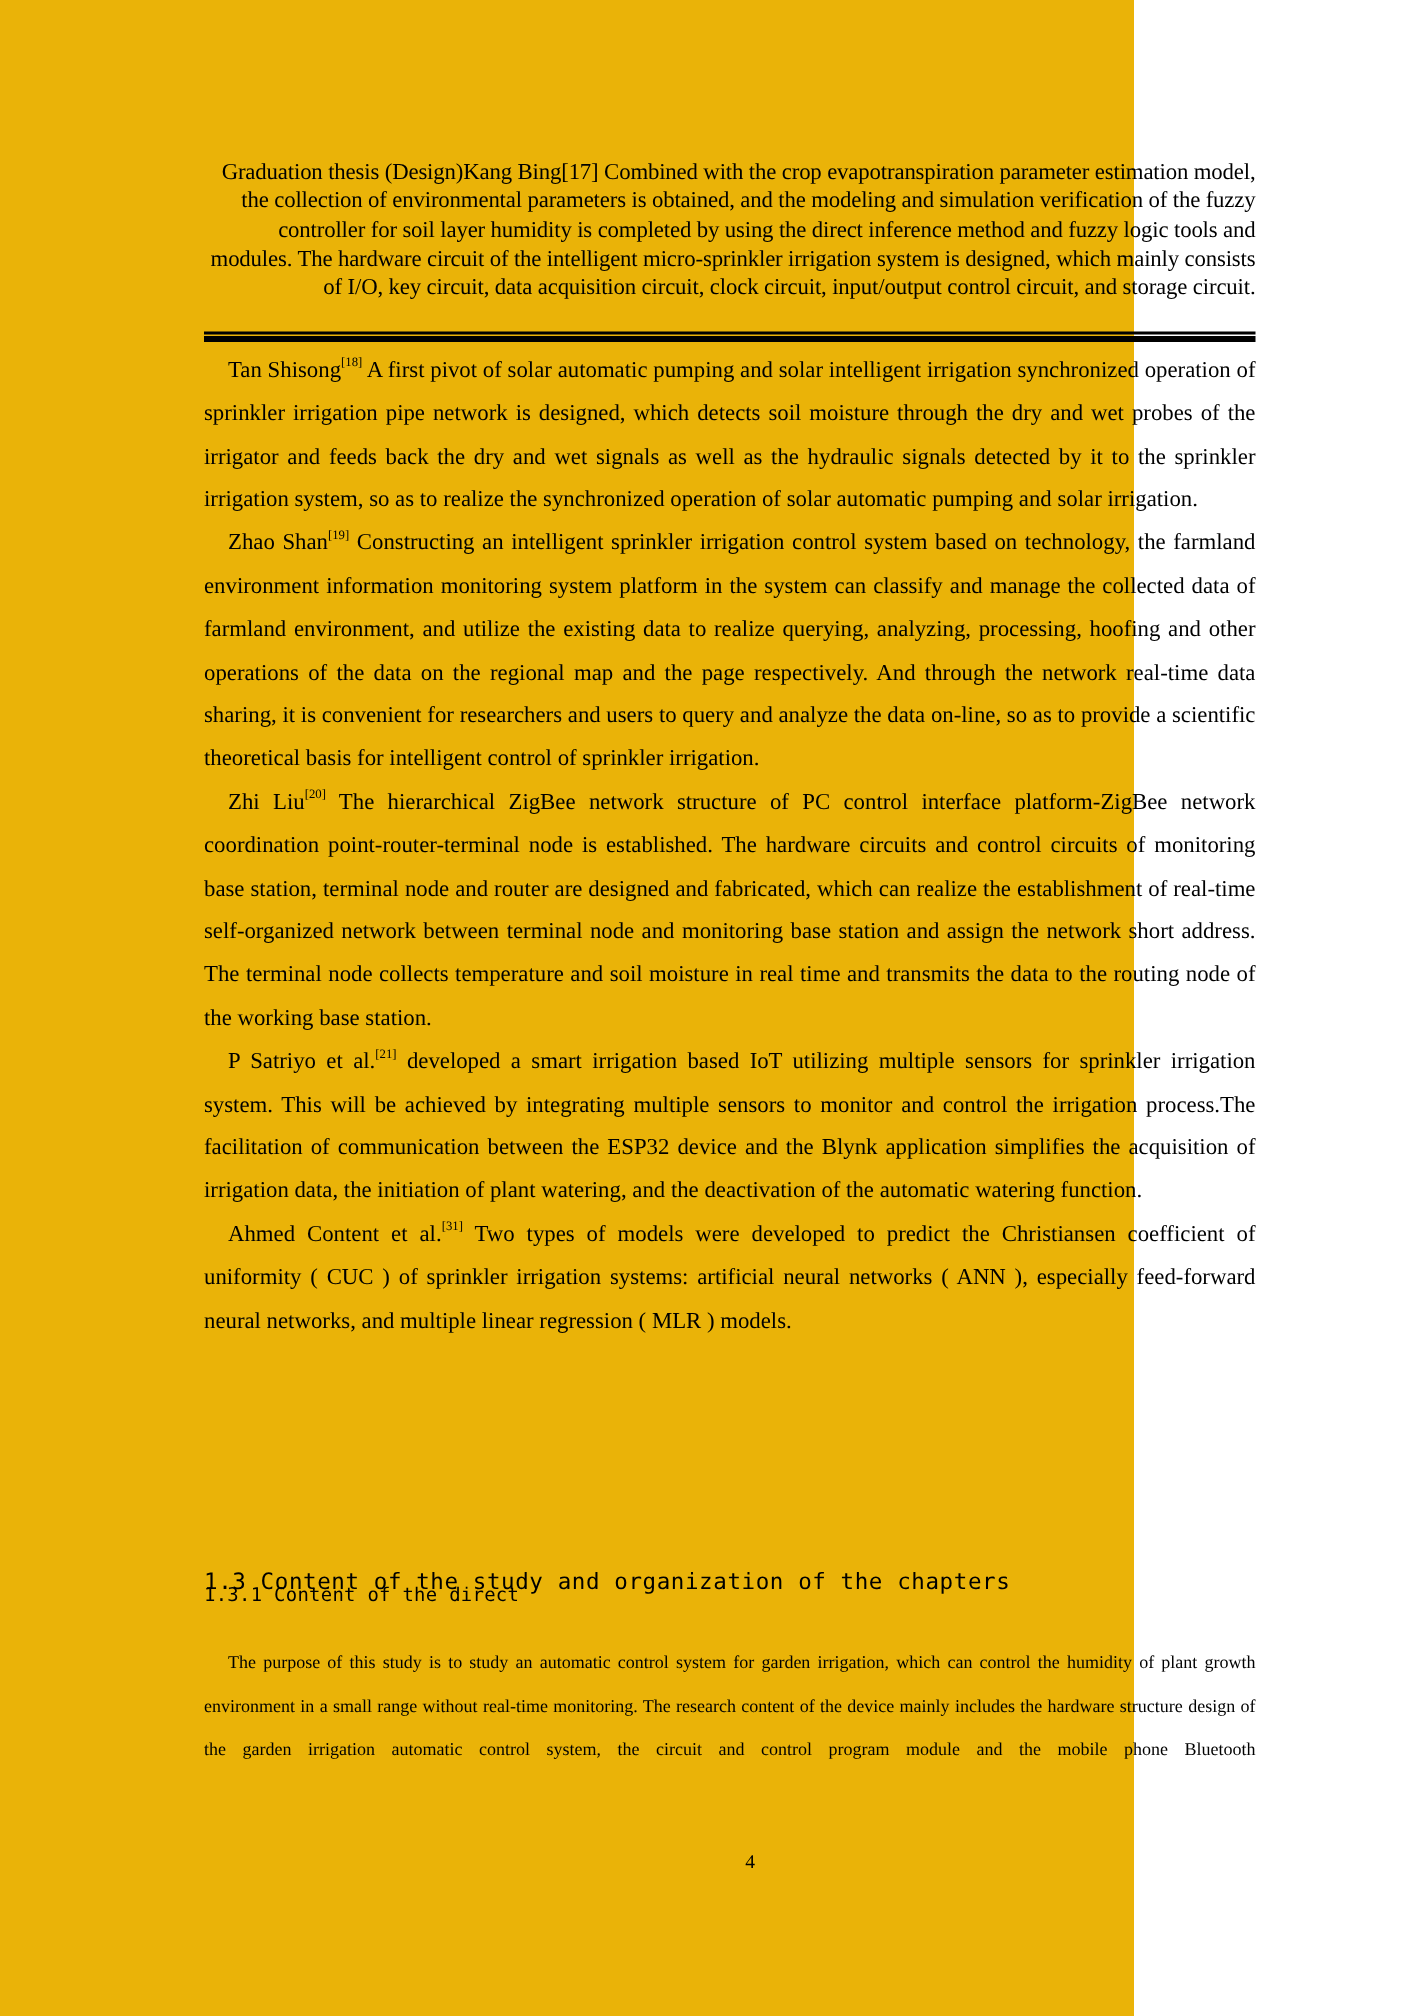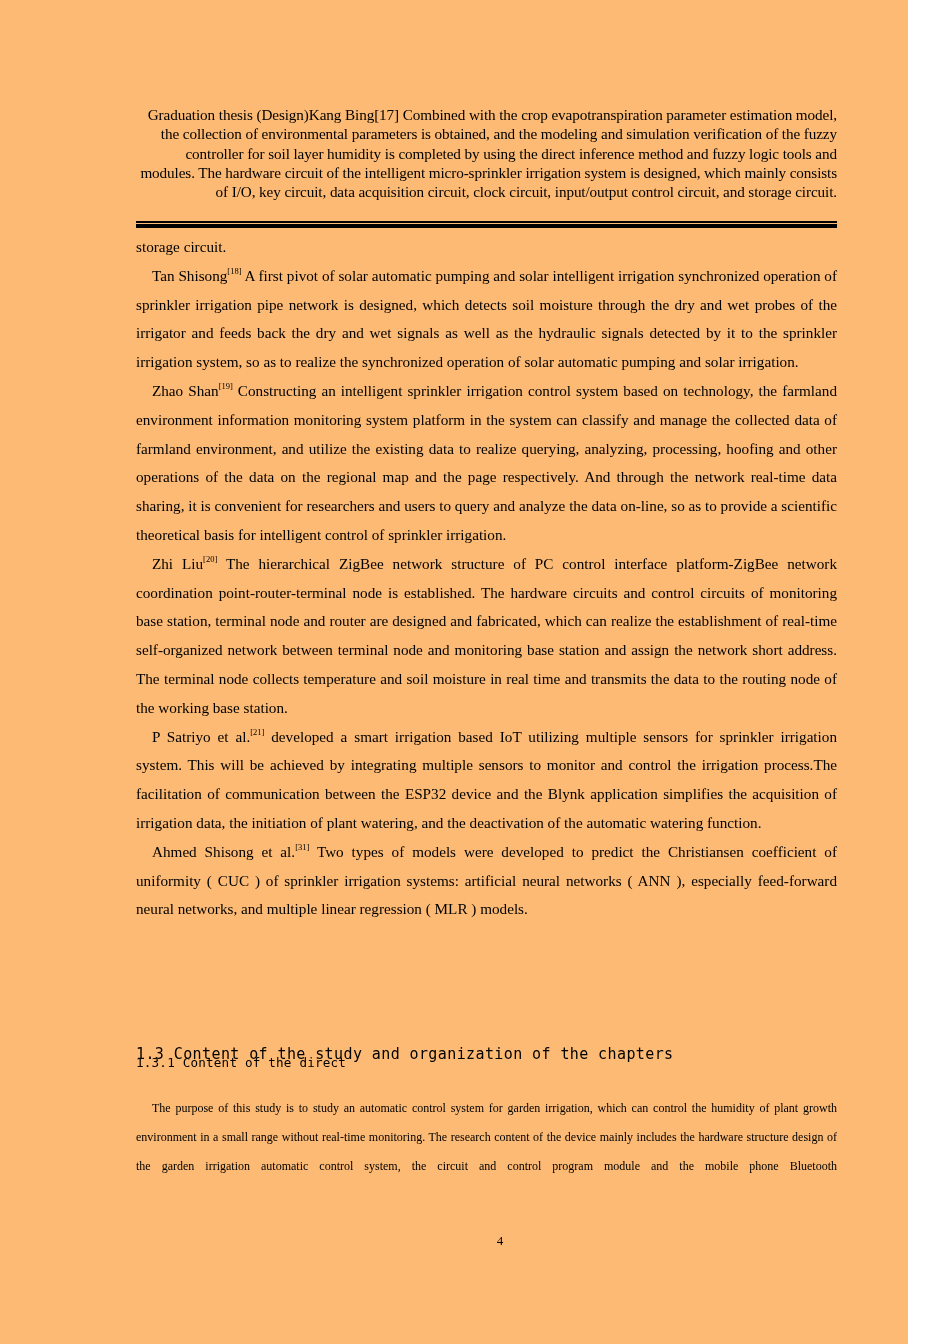--- a/index.html
+++ b/index.html
@@ -11,22 +11,22 @@
       width: 950px;
       height: 1344px;
       position: relative;
       overflow: hidden;
       font-family: "Liberation Serif", "DejaVu Serif", serif;
       color: #000000;
     }
     .page {
       position: absolute;
       left: 0; top: 0;
-      width: 908px; height: 1344px;
-      background: #fdba74;
+      width: 756px; height: 1344px;
+      background: #eab308;
     }
     .running-header {
       position: absolute;
       left: 136px;
       width: 701px;
       top: 105px;
       text-align: right;
       font-size: 15.2px;
       line-height: 19.3px;
       letter-spacing: -0.1px;
@@ -118,31 +118,30 @@
 <div class="page">
 
   <div class="running-header">Graduation thesis (Design)Kang Bing[17] Combined with the crop evapotranspiration parameter estimation model, the collection of environmental parameters is obtained, and the modeling and simulation verification of the fuzzy controller for soil layer humidity is completed by using the direct inference method and fuzzy logic tools and modules. The hardware circuit of the intelligent micro-sprinkler irrigation system is designed, which mainly consists of I/O, key circuit, data acquisition circuit, clock circuit, input/output control circuit, and storage circuit.</div>
 
   <div class="header-rule">
     <div class="thin"></div>
     <div class="thick"></div>
   </div>
 
   <div class="body-text">
-    <p class="no-indent">storage circuit.</p>
 
     <p><span>Tan Shisong</span><sup>[18]</sup><span> A first pivot of solar automatic pumping and solar intelligent irrigation synchronized operation of sprinkler irrigation pipe network is designed, which detects soil moisture through the dry and wet probes of the irrigator and feeds back the dry and wet signals as well as the hydraulic signals detected by it to the sprinkler irrigation system, so as to realize the synchronized operation of solar automatic pumping and solar irrigation.</span></p>
 
     <p><span>Zhao Shan</span><sup>[19]</sup><span>  Constructing an intelligent sprinkler irrigation control system based on technology, the farmland environment information monitoring system platform in the system can classify and manage the collected data of farmland environment, and utilize the existing data to realize querying, analyzing, processing, hoofing and other operations of the data on the regional map and the page respectively. And through the network real-time data sharing, it is convenient for researchers and users to query and analyze the data on-line, so as to provide a scientific theoretical basis for intelligent control of sprinkler irrigation.</span></p>
 
     <p><span>Zhi Liu</span><sup>[20]</sup><span> The hierarchical ZigBee network structure of PC control interface platform-ZigBee network coordination point-router-terminal node is established. The hardware circuits and control circuits of monitoring base station, terminal node and router are designed and fabricated, which can realize the establishment of real-time self-organized network between terminal node and monitoring base station and assign the network short address. The terminal node collects temperature and soil moisture in real time and transmits the data to the routing node of the working base station.</span></p>
 
     <p><span>P Satriyo et al.</span><sup>[21]</sup><span> developed a smart irrigation based IoT utilizing multiple sensors for sprinkler irrigation system. This will be achieved by integrating multiple sensors to monitor and control the irrigation process.The facilitation of communication between the ESP32 device and the Blynk application simplifies the acquisition of irrigation data, the initiation of plant watering, and the deactivation of the automatic watering function.</span></p>
 
-    <p><span>Ahmed Shisong et al.</span><sup>[31]</sup><span> Two types of models were developed to predict the Christiansen coefficient of uniformity ( CUC ) of sprinkler irrigation systems: artificial neural networks ( ANN ), especially feed-forward neural networks, and multiple linear regression ( MLR ) models.</span></p>
+    <p><span>Ahmed Content et al.</span><sup>[31]</sup><span> Two types of models were developed to predict the Christiansen coefficient of uniformity ( CUC ) of sprinkler irrigation systems: artificial neural networks ( ANN ), especially feed-forward neural networks, and multiple linear regression ( MLR ) models.</span></p>
   </div>
 
   <div class="h2">1.3 Content of the study and organization of the chapters</div>
   <div class="h3">1.3.1 Content of the direct</div>
 
   <div class="body-text-2">
     <p>The purpose of this study is to study an automatic control system for garden irrigation, which can control the humidity of plant growth environment in a small range without real-time monitoring. The research content of the device mainly includes the hardware structure design of the garden irrigation automatic control system, the circuit and control program module and the mobile phone Bluetooth</p>
   </div>
 
   <div class="page-number">4</div>

